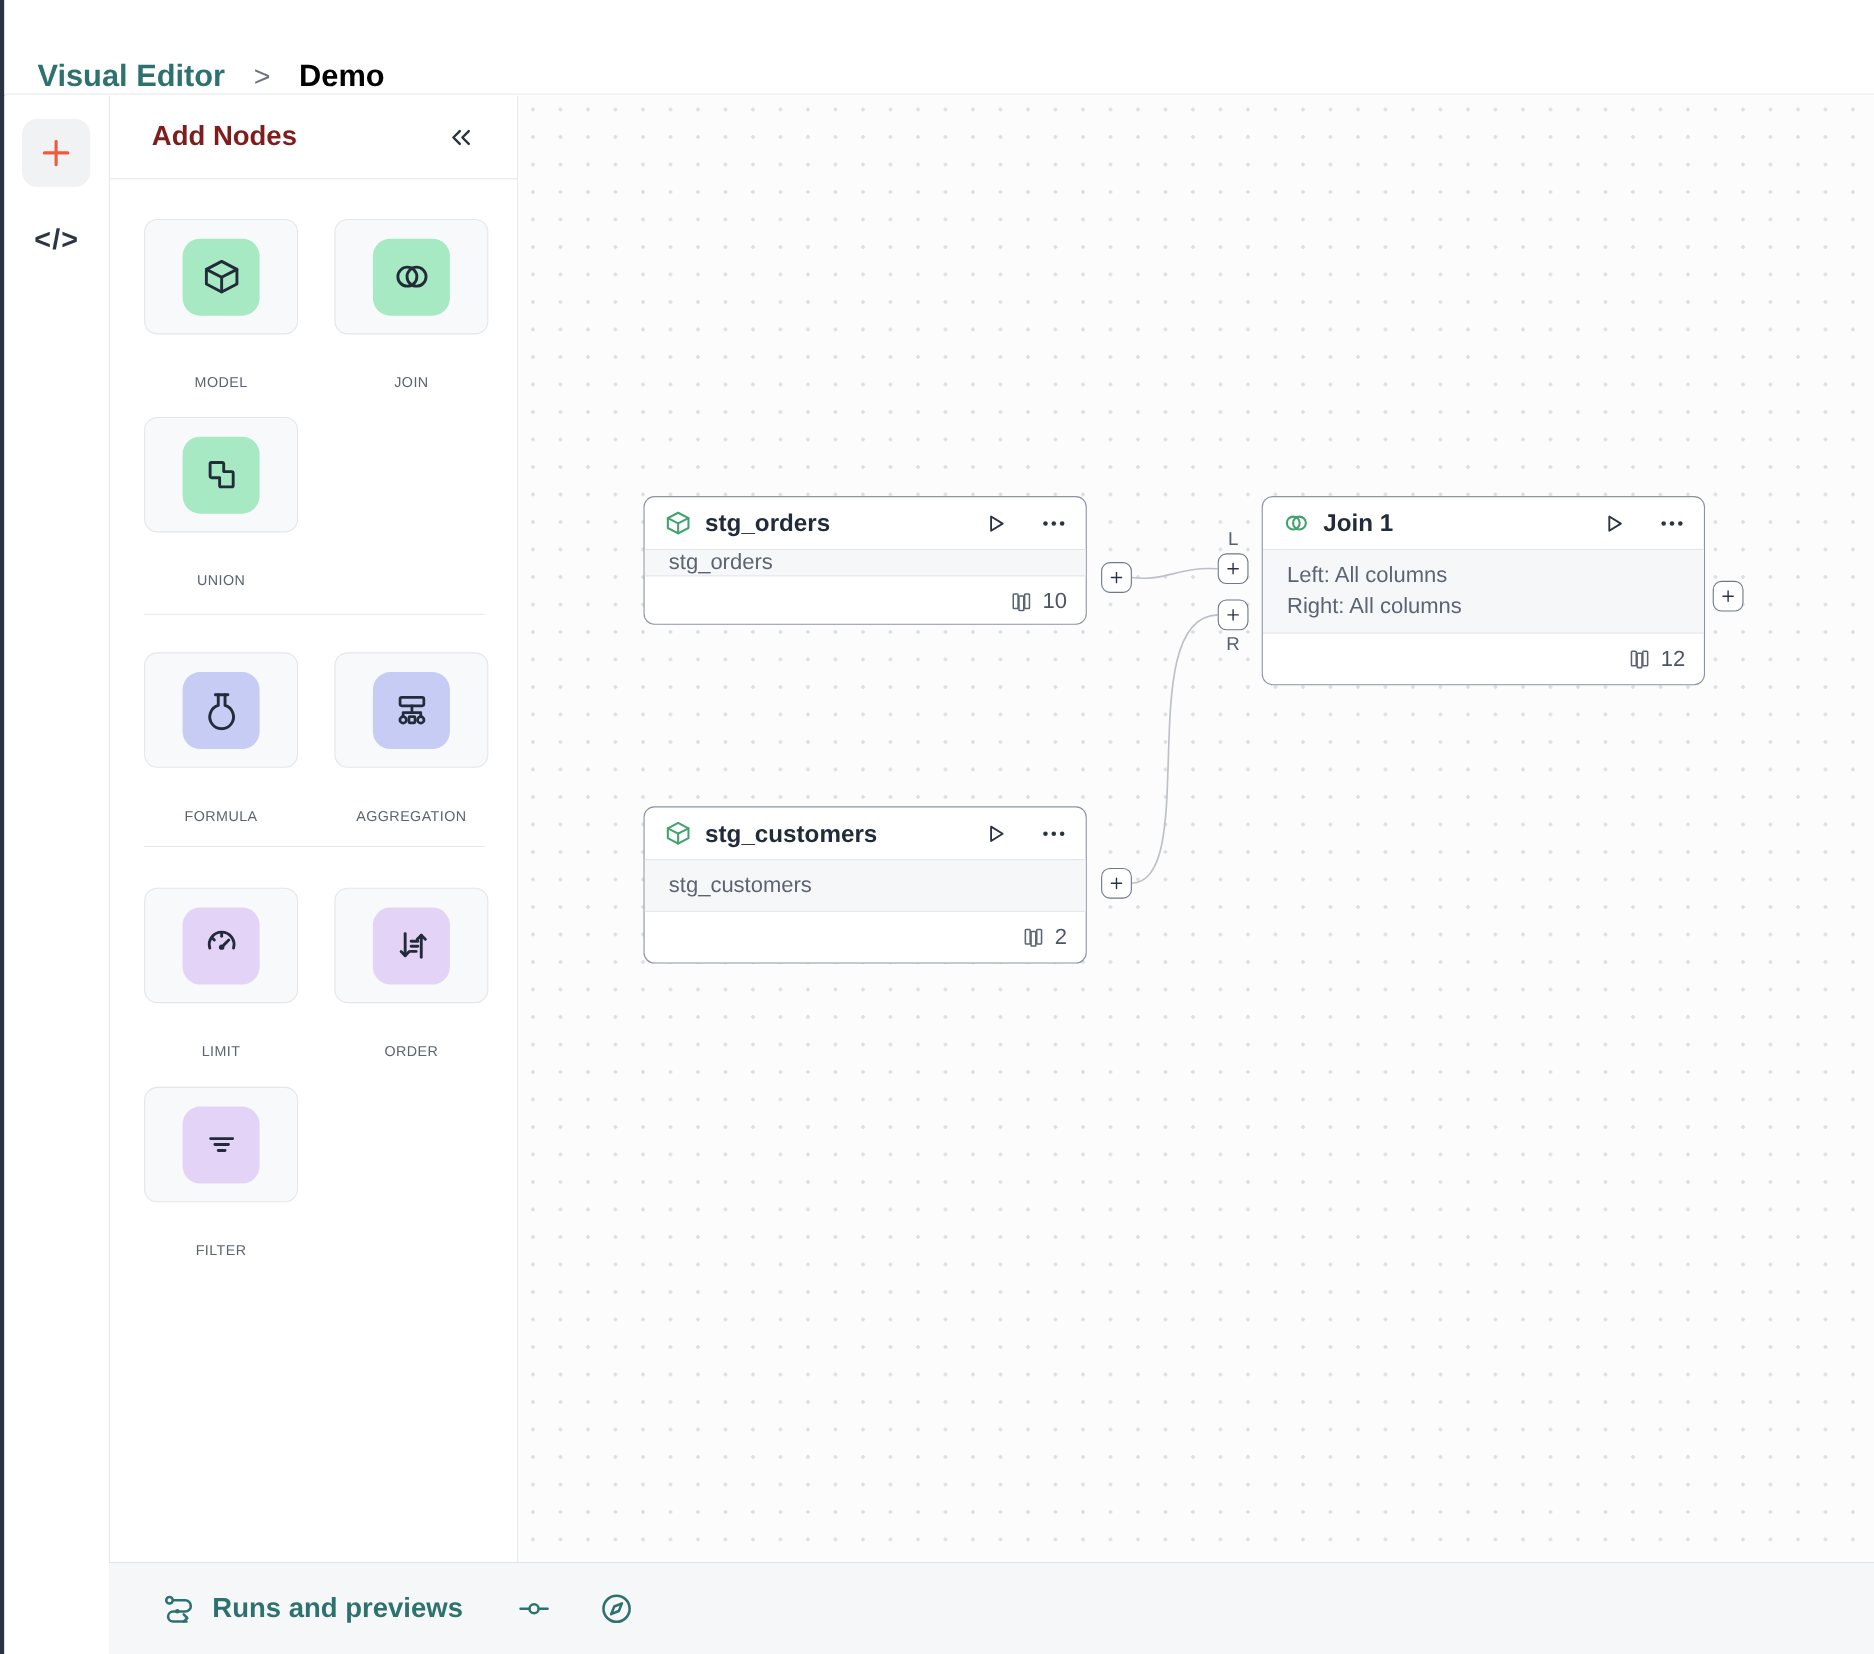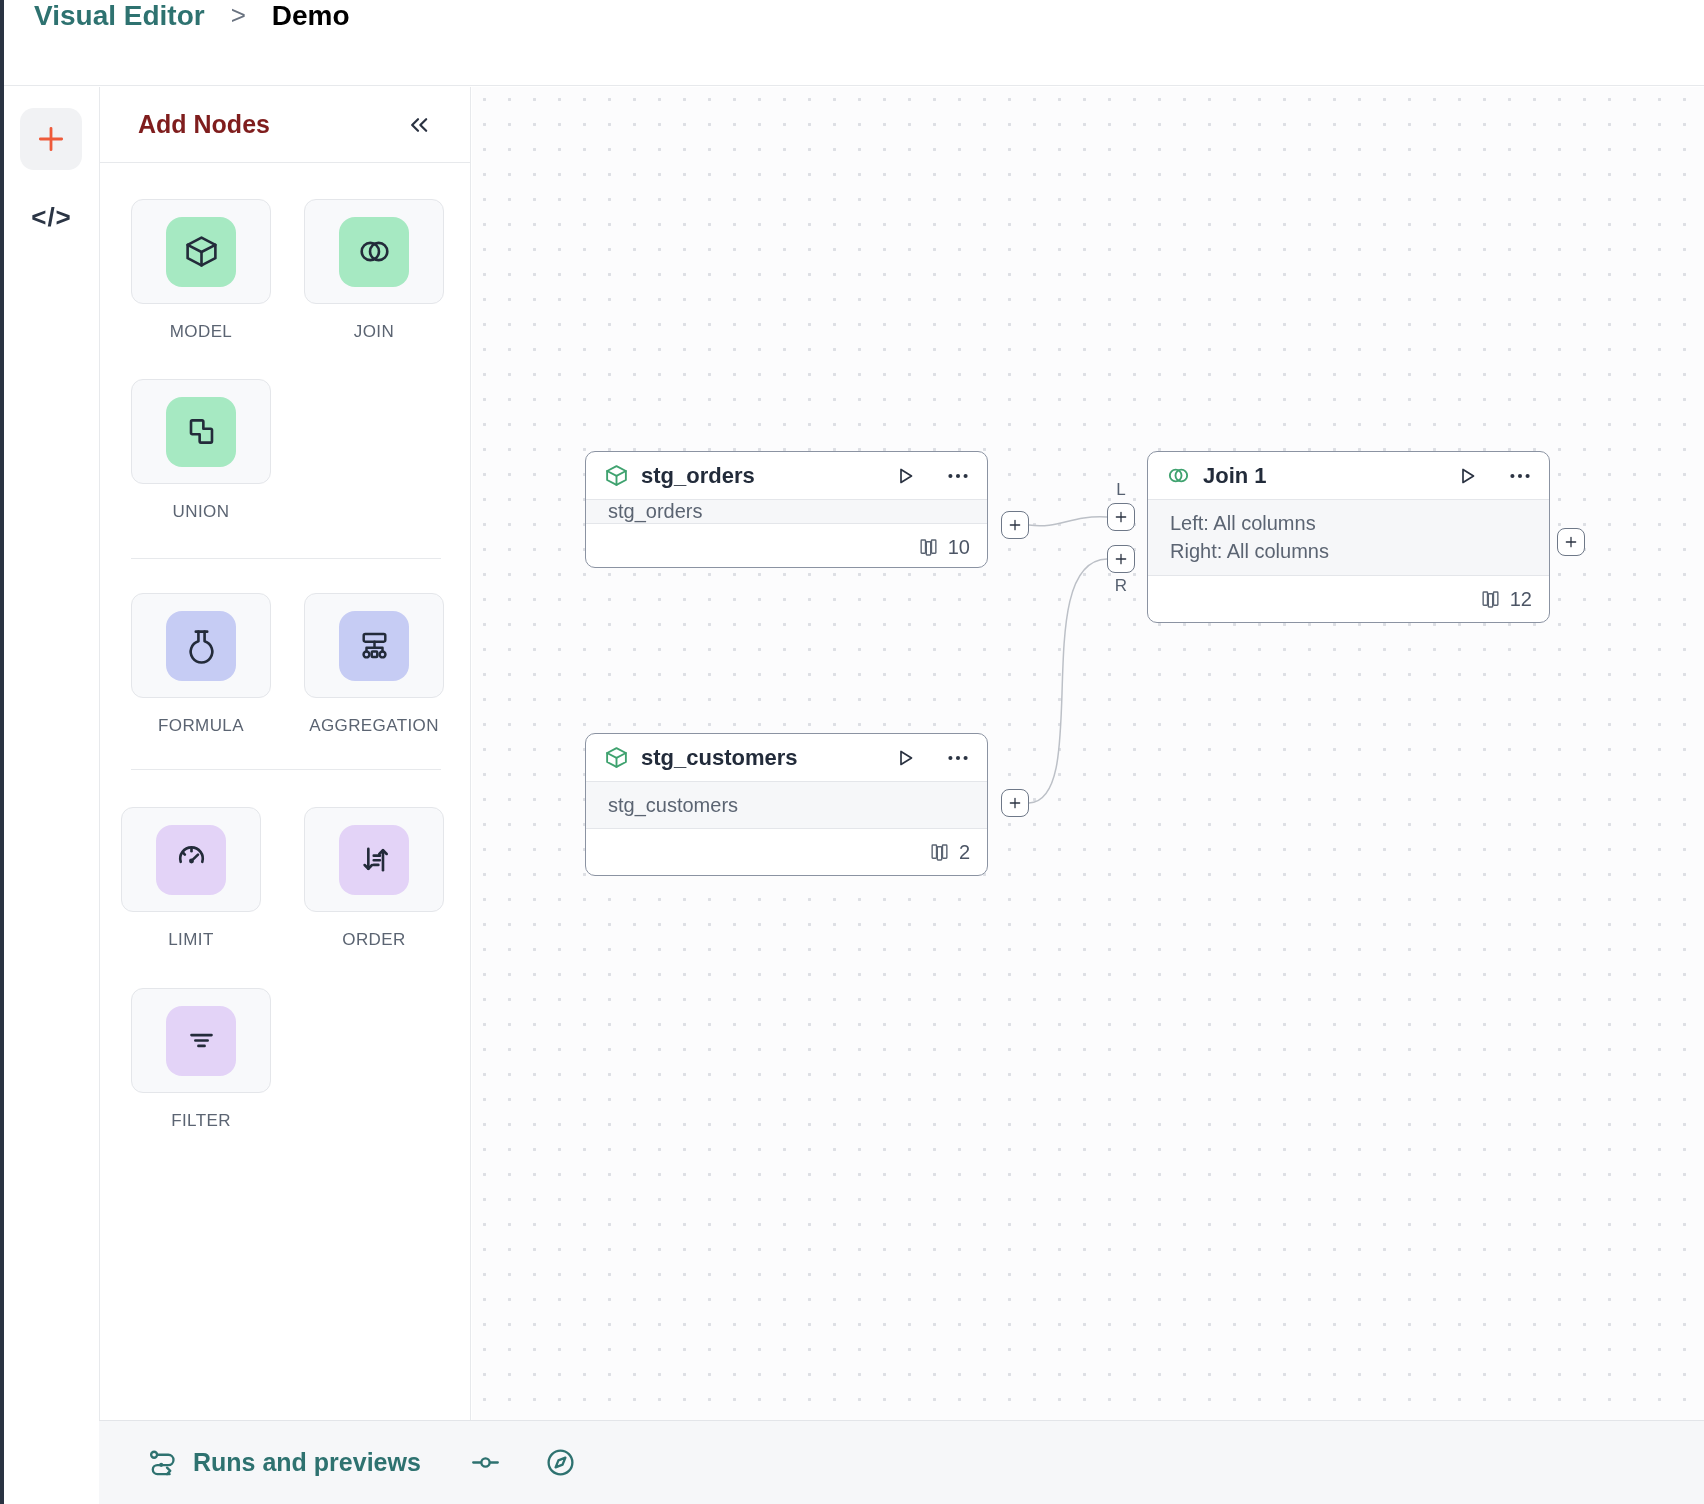--- a/index.html
+++ b/index.html
@@ -7,21 +7,21 @@
   body { font-family:"Liberation Sans", sans-serif; background:#fff; overflow:hidden; }
 
   .app { position:relative; width:1704px; height:1504px; background:#fff;
          --teal:#2E7270; --orange:#EE5A3A; --green:#A6E9C2; --blue:#C6CCF4; --purple:#E3D3F7;
          --dark:#232B3A; --gray:#5B6472; --nodegreen:#3FA26F; --line:#E7E9EC; --nodeborder:#8B93A2; --edge:#BCC0C7; }
 
   .edge-accent { position:absolute; left:0; top:0; width:4px; height:1504px; background:#2A3342; }
 
   
   .top-header { position:absolute; left:4px; top:0; width:1700px; height:86px; background:#fff;
-                border-bottom:1px solid var(--line); display:flex; align-items:flex-start; padding-left:30px; gap:26px; }
+                border-bottom:1px solid var(--line); display:flex; align-items:flex-end; padding-left:30px; gap:26px; }
   .crumb-root { color:var(--teal); font-size:28px; font-weight:700; cursor:pointer; }
   .crumb-sep  { color:#6A7380; font-size:26px; }
   .crumb-cur  { color:#000000; font-size:28px; font-weight:700; }
 
   
   .rail { position:absolute; left:4px; top:87px; width:95px; height:1417px; background:#fff; }
   .rail-add { position:absolute; left:16px; top:21px; width:62px; height:62px; background:#F1F2F4;
               border:none; border-radius:14px; display:flex; align-items:center; justify-content:center; cursor:pointer; }
   .rail-code { position:absolute; left:0; top:108px; width:95px; height:44px; display:flex; align-items:center;
                justify-content:center; font-size:26px; font-weight:700; color:#2B3545; letter-spacing:1px; cursor:pointer; background:none; border:none; font-family:"Liberation Sans",sans-serif; }
@@ -34,21 +34,21 @@
   .panel-title { font-size:25px; font-weight:700; color:#7f1d1d; }
   .panel-collapse { background:none; border:none; cursor:pointer; display:flex; align-items:center; }
 
   .palette-item { position:absolute; width:140px; display:flex; flex-direction:column; align-items:center; cursor:grab; }
   .palette-card { width:140px; height:105px; background:#F8F9FB; border:1px solid #E4E6EA; border-radius:12px;
                   display:flex; align-items:center; justify-content:center; }
   .chip { width:70px; height:70px; border-radius:16px; display:flex; align-items:center; justify-content:center; }
   .chip-green  { background:var(--green); }
   .chip-blue   { background:var(--blue); }
   .chip-purple { background:var(--purple); }
-  .palette-label { margin-top:18px; font-size:17px; color:var(--gray); letter-spacing:.4px; white-space:nowrap; }
+  .palette-label { margin-top:36px; font-size:13px; color:var(--gray); letter-spacing:.4px; white-space:nowrap; }
   .panel-divider { position:absolute; left:31px; width:310px; height:1px; background:var(--line); }
 
   
   .canvas { position:absolute; left:472px; top:87px; width:1232px; height:1333px; background-color:#FCFCFD;
             background-image:radial-gradient(circle, #DDDFE4 1.4px, transparent 1.6px); background-size:25px 25px; }
   .edges { position:absolute; left:0; top:0; pointer-events:none; }
 
   .node { position:absolute; background:#fff; border:1px solid var(--nodeborder); border-radius:10px;
           display:flex; flex-direction:column; overflow:hidden; cursor:pointer; }
   .node-header { height:47px; display:flex; align-items:center; gap:12px; padding:0 14px 0 18px; flex:none; }
@@ -168,21 +168,21 @@
               <rect x="10.2" y="15.9" width="3.6" height="3.6" rx="0.6"></rect>
               <circle cx="17.2" cy="17.8" r="1.9"></circle>
             </svg>
       </div>
         </div>
       <div class="palette-label">AGGREGATION</div>
     </div>
 
     <div class="panel-divider" style="top:682px;"></div>
 
-    <div class="palette-item" style="left:21px; top:720px;">
+    <div class="palette-item" style="left:31px; top:720px;">
       <div class="palette-card">
           <div class="chip chip-purple">
         <svg width="37" height="37" viewBox="0 0 24 24" fill="none" stroke="#232B3A" stroke-width="1.7" stroke-linecap="round" stroke-linejoin="round">
               <path d="M5 13.5a7.3 7.3 0 1 0 14 0" transform="rotate(180 12 13.5)"></path>
               <circle cx="12" cy="13" r="1.6" fill="#232B3A" stroke="none"></circle>
               <path d="m13.2 11.8 3-3"></path>
               <path d="M12 5.2v1.4" stroke-dasharray="2 2"></path>
               <path d="M6.7 7.8l1 1" stroke-dasharray="2 2"></path>
             </svg>
       </div>

